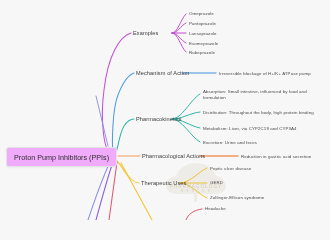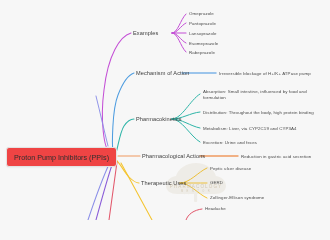--- a/index.html
+++ b/index.html
@@ -16,21 +16,21 @@
     color:#3a3a3a;
     white-space:nowrap;
     line-height:1.25;
     letter-spacing:.1px;
   }
   .lbl.wrap{white-space:normal;}
   .branch-lbl{font-size:5.6px;color:#3d3d3d;}
   .leaf-lbl{font-size:4.4px;color:#4a4a4a;}
   .root{
     position:absolute;
-    background:#ef4444;
+    background:#f0abfc;
     border:0.7px solid #e3e3e3;
     border-radius:3px;
     padding:4.5px 7px;
     font-size:7.2px;
     color:#2f2f2f;
     box-shadow:0 0.5px 1.5px rgba(0,0,0,.045);
     white-space:nowrap;
   }
   .watermark{
     position:absolute;

